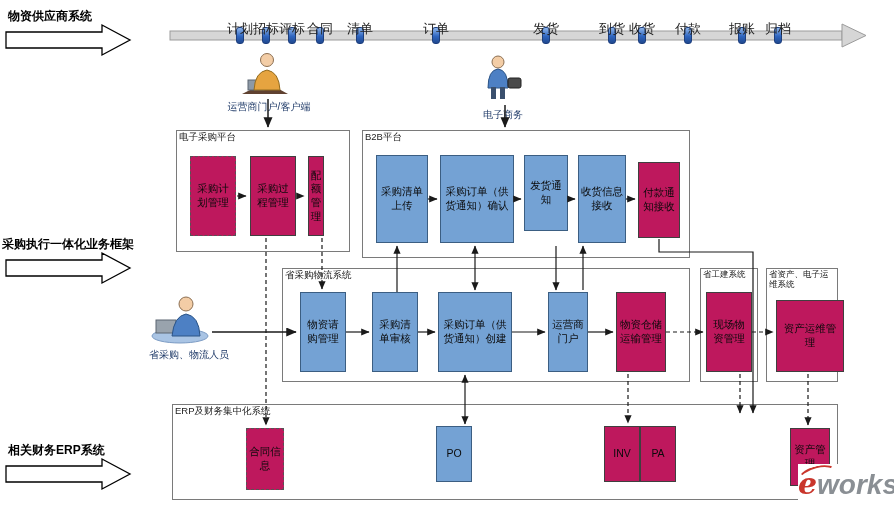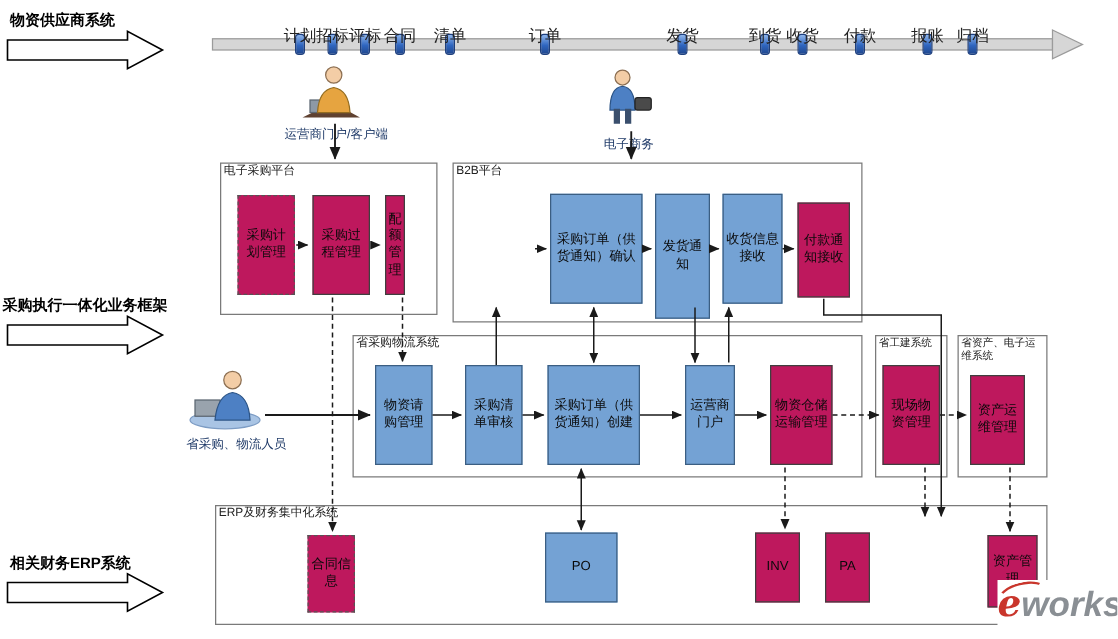--- a/index.html
+++ b/index.html
@@ -133,38 +133,39 @@
     <div class="container-title" style="font-size:8.5px">省资产、电子运维系统</div>
   </div>
   <div class="container-box" style="left:172px;top:404px;width:666px;height:96px">
     <div class="container-title">ERP及财务集中化系统</div>
   </div>
 
   <div class="node dashed" style="left:190px;top:156px;width:46px;height:80px">采购计划管理</div>
   <div class="node" style="left:250px;top:156px;width:46px;height:80px">采购过程管理</div>
   <div class="node" style="left:308px;top:156px;width:16px;height:80px">配额管理</div>
 
+  <div class="node blue" style="left:376px;top:155px;width:52px;height:88px">采购清单上传</div>
   <div class="node blue" style="left:440px;top:155px;width:74px;height:88px">采购订单（供货通知）确认</div>
-  <div class="node blue" style="left:524px;top:155px;width:44px;height:100px">发货通知</div>
+  <div class="node blue" style="left:524px;top:155px;width:44px;height:76px">发货通知</div>
   <div class="node blue" style="left:578px;top:155px;width:48px;height:88px">收货信息接收</div>
   <div class="node" style="left:638px;top:162px;width:42px;height:76px">付款通知接收</div>
 
   <div class="node blue" style="left:300px;top:292px;width:46px;height:80px">物资请购管理</div>
   <div class="node blue" style="left:372px;top:292px;width:46px;height:80px">采购清单审核</div>
   <div class="node blue" style="left:438px;top:292px;width:74px;height:80px">采购订单（供货通知）创建</div>
   <div class="node blue" style="left:548px;top:292px;width:40px;height:80px">运营商门户</div>
   <div class="node" style="left:616px;top:292px;width:50px;height:80px">物资仓储运输管理</div>
 
   <div class="node" style="left:706px;top:292px;width:46px;height:80px">现场物资管理</div>
-  <div class="node" style="left:776px;top:300px;width:44px;height:72px">资产运维管理</div>
+  <div class="node" style="left:776px;top:300px;width:68px;height:72px">资产运维管理</div>
 
   <div class="node dashed" style="left:246px;top:428px;width:38px;height:62px">合同信息</div>
-  <div class="node blue" style="left:436px;top:426px;width:58px;height:56px">PO</div>
+  <div class="node blue" style="left:436px;top:426px;width:36px;height:56px">PO</div>
   <div class="node" style="left:604px;top:426px;width:36px;height:56px">INV</div>
-  <div class="node" style="left:660px;top:426px;width:36px;height:56px">PA</div>
+  <div class="node" style="left:640px;top:426px;width:36px;height:56px">PA</div>
   <div class="node" style="left:790px;top:428px;width:40px;height:58px">资产管理</div>
 
   <svg class="overlay" width="894" height="511" viewBox="0 0 894 511">
     <defs>
       <marker id="ah" markerWidth="8" markerHeight="8" refX="6.5" refY="3" orient="auto-start-reverse">
         <path d="M0,0 L7,3 L0,6 Z" fill="#1a1a1a"></path>
       </marker>
     </defs>
     <g stroke="#1a1a1a" stroke-width="1.2" fill="none">
 

